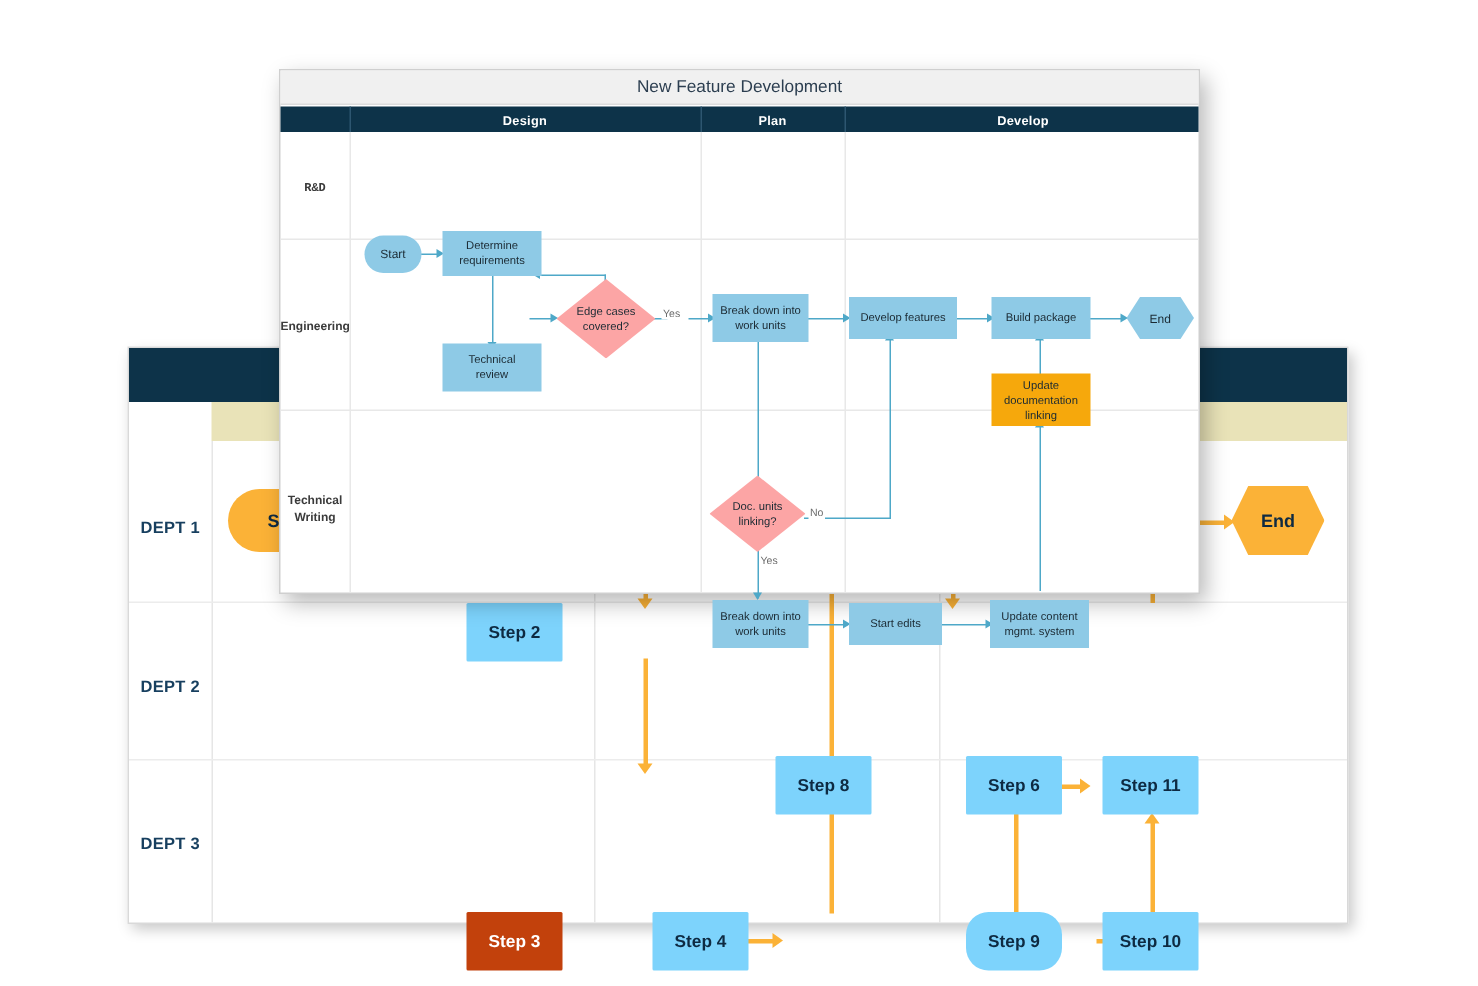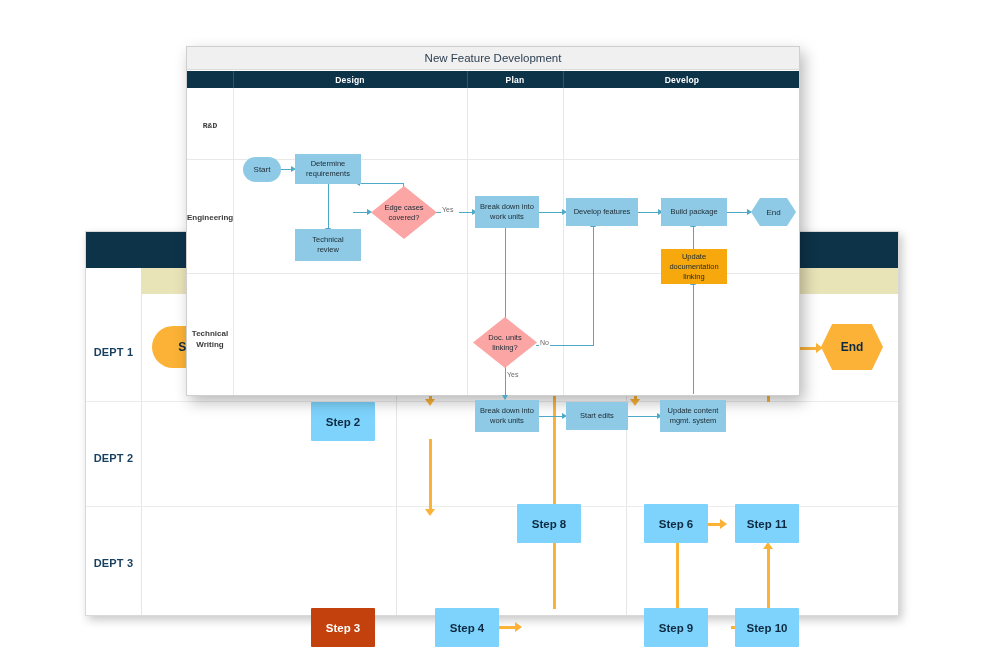--- a/index.html
+++ b/index.html
@@ -223,21 +223,21 @@
     <div class="sl-box" style="left:225px;top:108px;width:64px;height:39px;">Step 2</div>
 
     <div class="sl-box red" style="left:225px;top:314px;width:64px;height:39px;">Step 3</div>
 
     <div class="sl-box" style="left:349px;top:314px;width:64px;height:39px;">Step 4</div>
 
     <div class="sl-box" style="left:431px;top:210px;width:64px;height:39px;">Step 8</div>
 
     <div class="sl-box" style="left:558px;top:210px;width:64px;height:39px;">Step 6</div>
 
-    <div class="sl-box" style="left:558px;top:314px;width:64px;height:39px;">Step 9</div>
+    <div class="sl-box" style="left:558px;top:314px;width:64px;height:39px;border-radius:15px;">Step 9</div>
 
     <div class="sl-box" style="left:649px;top:314px;width:64px;height:39px;">Step 10</div>
 
     <div class="sl-box" style="left:649px;top:210px;width:64px;height:39px;">Step 11</div>
   </div>
 </div>
 
 <div class="panel" id="front-panel">
 
   <div id="front-colhead">

